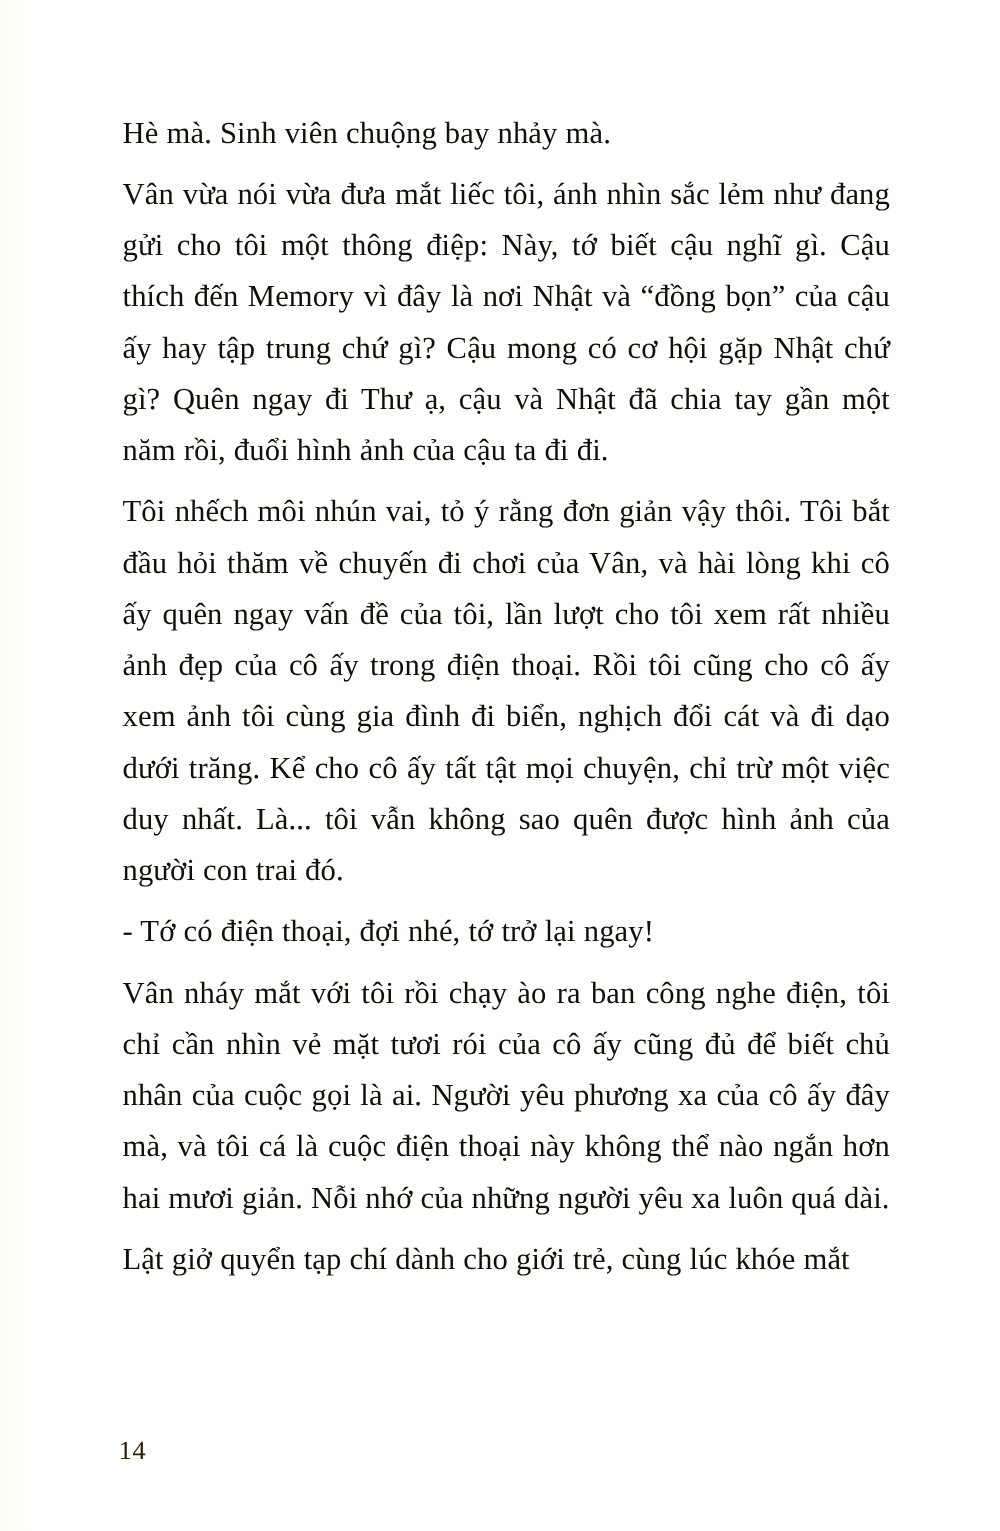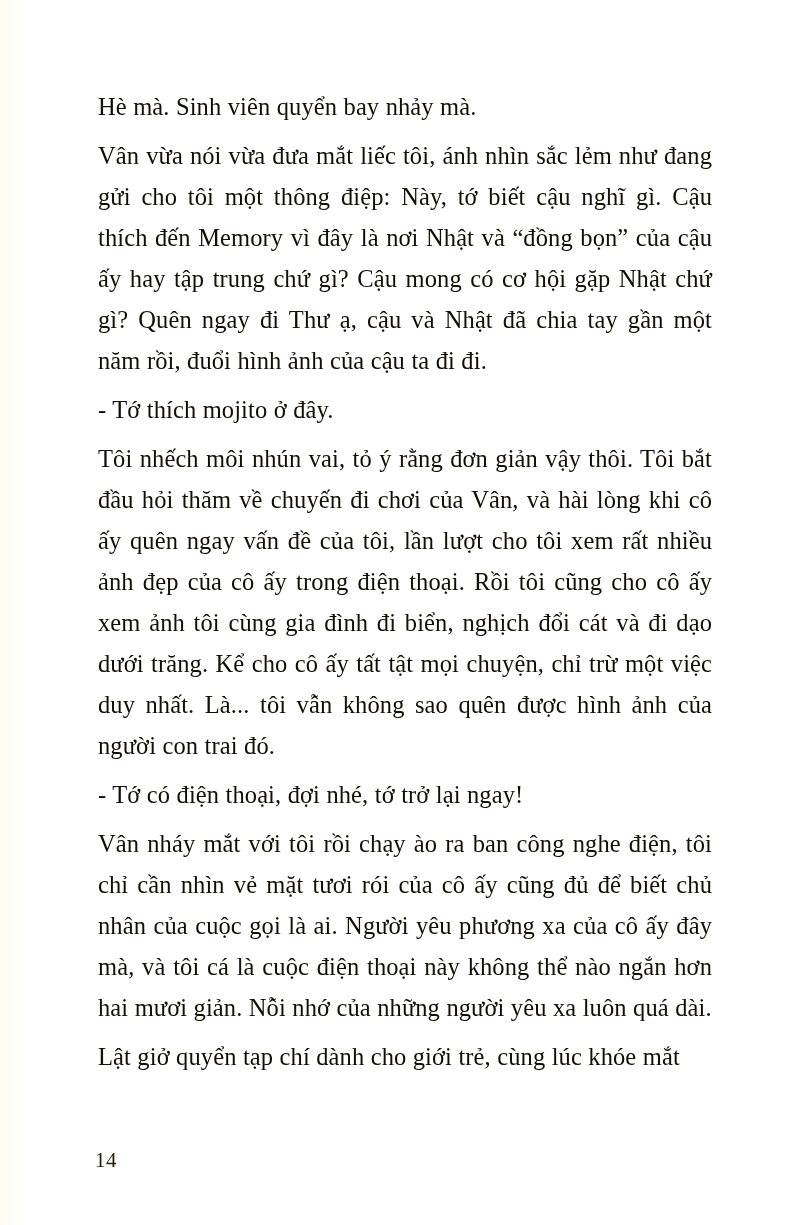--- a/index.html
+++ b/index.html
@@ -62,26 +62,25 @@
 </style>
 </head>
 <body>
 
 <div class="page">
 
   <div class="page-edge-tint"></div>
 
   <div class="text-block">
 
-    <p class="para short">Hè mà. Sinh viên quyển bay nhảy mà.</p>
+    <p class="para short">Hè mà. Sinh viên chuộng bay nhảy mà.</p>
 
 
     <p class="para">Vân vừa nói vừa đưa mắt liếc tôi, ánh nhìn sắc lẻm như đang gửi cho tôi một thông điệp: Này, tớ biết cậu nghĩ gì. Cậu thích đến Memory vì đây là nơi Nhật và “đồng bọn” của cậu ấy hay tập trung chứ gì? Cậu mong có cơ hội gặp Nhật chứ gì? Quên ngay đi Thư ạ, cậu và Nhật đã chia tay gần một năm rồi, đuổi hình ảnh của cậu ta đi đi.</p>
 
-    <p class="para short">- Tớ thích mojito ở đây.</p>
 
     <p class="para">Tôi nhếch môi nhún vai, tỏ ý rằng đơn giản vậy thôi. Tôi bắt đầu hỏi thăm về chuyến đi chơi của Vân, và hài lòng khi cô ấy quên ngay vấn đề của tôi, lần lượt cho tôi xem rất nhiều ảnh đẹp của cô ấy trong điện thoại. Rồi tôi cũng cho cô ấy xem ảnh tôi cùng gia đình đi biển, nghịch đổi cát và đi dạo dưới trăng. Kể cho cô ấy tất tật mọi chuyện, chỉ trừ một việc duy nhất. Là... tôi vẫn không sao quên được hình ảnh của người con trai đó.</p>
 
     <p class="para short">- Tớ có điện thoại, đợi nhé, tớ trở lại ngay!</p>
 
     <p class="para">Vân nháy mắt với tôi rồi chạy ào ra ban công nghe điện, tôi chỉ cần nhìn vẻ mặt tươi rói của cô ấy cũng đủ để biết chủ nhân của cuộc gọi là ai. Người yêu phương xa của cô ấy đây mà, và tôi cá là cuộc điện thoại này không thể nào ngắn hơn hai mươi giản. Nỗi nhớ của những người yêu xa luôn quá dài.</p>
 
     <p class="para short">Lật giở quyển tạp chí dành cho giới trẻ, cùng lúc khóe mắt</p>
 
   </div>

